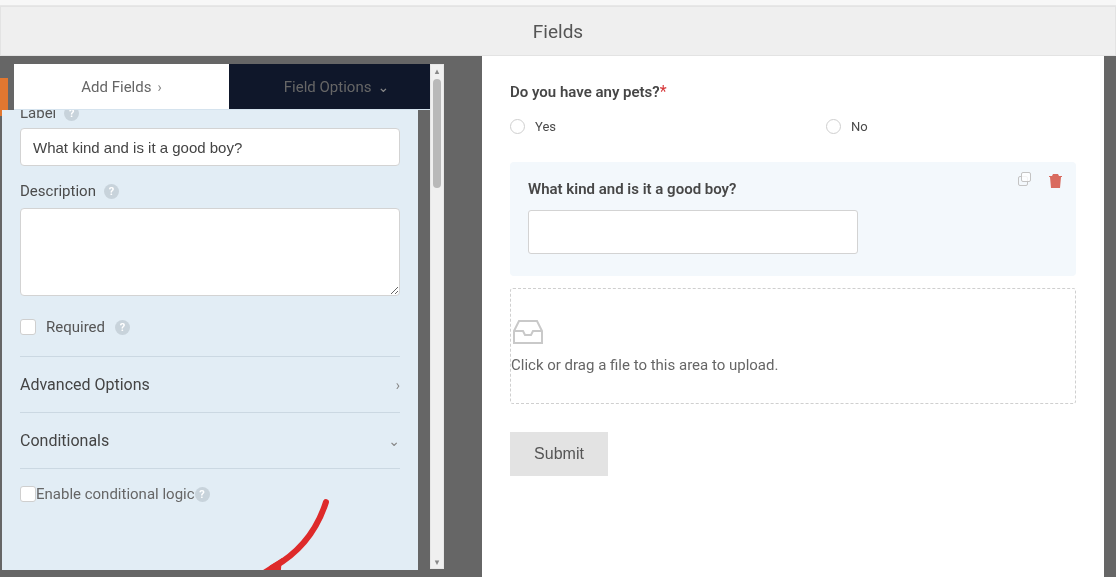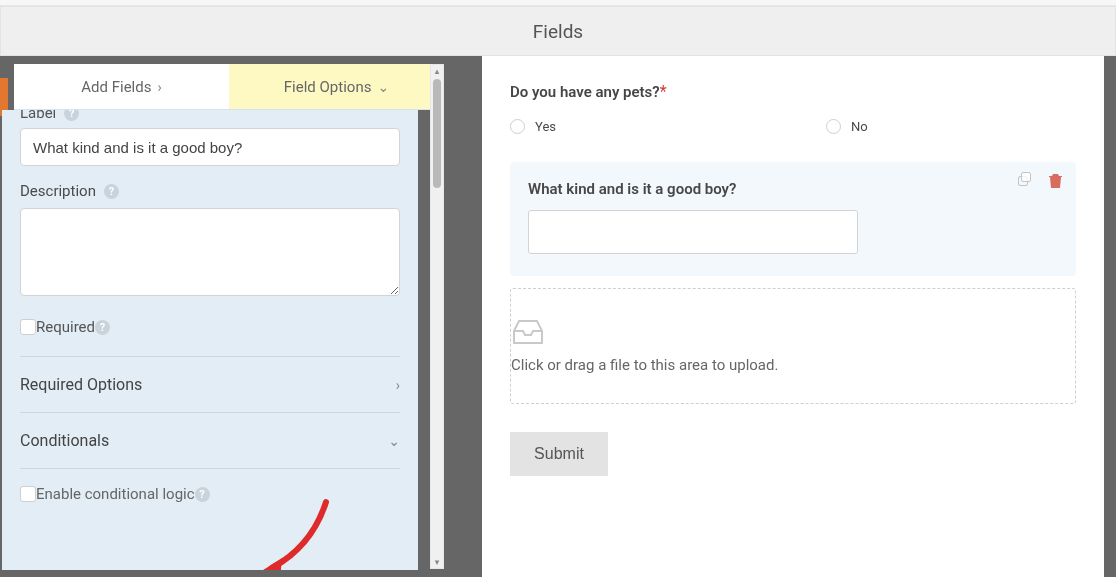--- a/index.html
+++ b/index.html
@@ -15,21 +15,21 @@
   .orange-sliver { position: absolute; left: 0; top: 22px; width: 8px; height: 38px; background: #e27730; }
   .tabs {
     position: absolute; top: 8px; left: 14px; width: 430px; height: 46px;
     display: flex; border-bottom: 1px solid #d5e3ee;
   }
   .tab {
     flex: 1; display: flex; align-items: center; justify-content: center; gap: 6px;
     font-size: 15px; color: #666; cursor: pointer;
   }
   .tab.add { background: #ffffff; }
-  .tab.opt { background: #fef9c3; }
+  .tab.opt { background: #0f172a; }
   .scrolltrack {
     position: absolute; right: 0; top: 8px; width: 14px; height: 505px;
     background: #f0f0f0; border: 1px solid #e7e7e7;
   }
   .scroll-arrow {
     width: 12px; height: 12px; display: flex; align-items: center; justify-content: center;
     font-size: 9px; color: #888;
   }
   .scroll-thumb { position: absolute; top: 14px; left: 2px; width: 8px; height: 109px; background: #b9b9b9; border-radius: 4px; }
   .panel {
@@ -39,21 +39,21 @@
   .field-label-row { display: flex; align-items: center; gap: 8px; color: #4b4b4b; font-size: 15px; margin-top: 8px; } 
   .input {
     width: 100%; height: 38px; border: 1px solid #d3d3d3; border-radius: 4px; background: #fff;
     font-size: 15px; color: #444; padding: 0 12px; margin-top: 6px;
   }
   .desc-label { margin-top: 16px; }
   .textarea {
     width: 100%; height: 88px; border: 1px solid #d3d3d3; border-radius: 4px; background: #fff;
     resize: both; padding: 8px 12px; font-size: 14px; color: #444; margin-top: 8px;
   }
-  .check-row { display: flex; align-items: center; margin-top: 18px; font-size: 15px; color: #555; }
+  .check-row { display: flex; align-items: center; gap: 10px; margin-top: 18px; font-size: 15px; color: #555; }
   .checkbox {
     width: 16px; height: 16px; border: 1px solid #cfcfcf; border-radius: 3px; background: #fff;
   }
   .help-icon {
     width: 15px; height: 15px; border-radius: 50%; background: #c8d3db; color: #fff;
     display: inline-flex; align-items: center; justify-content: center; font-size: 11px; font-weight: bold;
   }
   .divider { border: 0; border-top: 1px solid #cbd8e2; margin-top: 20px; }
   .accordion {
     display: flex; align-items: center; justify-content: space-between;
@@ -152,21 +152,21 @@
 
       <div class="check-row">
         <span class="checkbox"></span>
         <span>Required</span>
         <span class="help-icon">?</span>
       </div>
 
       <hr class="divider">
 
       <div class="accordion">
-        <span>Required Options</span>
+        <span>Advanced Options</span>
         <span class="chev">›</span>
       </div>
 
       <div class="accordion">
         <span>Conditionals</span>
         <span class="chev">⌄</span>
       </div>
 
       <div class="enable-row">
         <span class="checkbox"></span>

